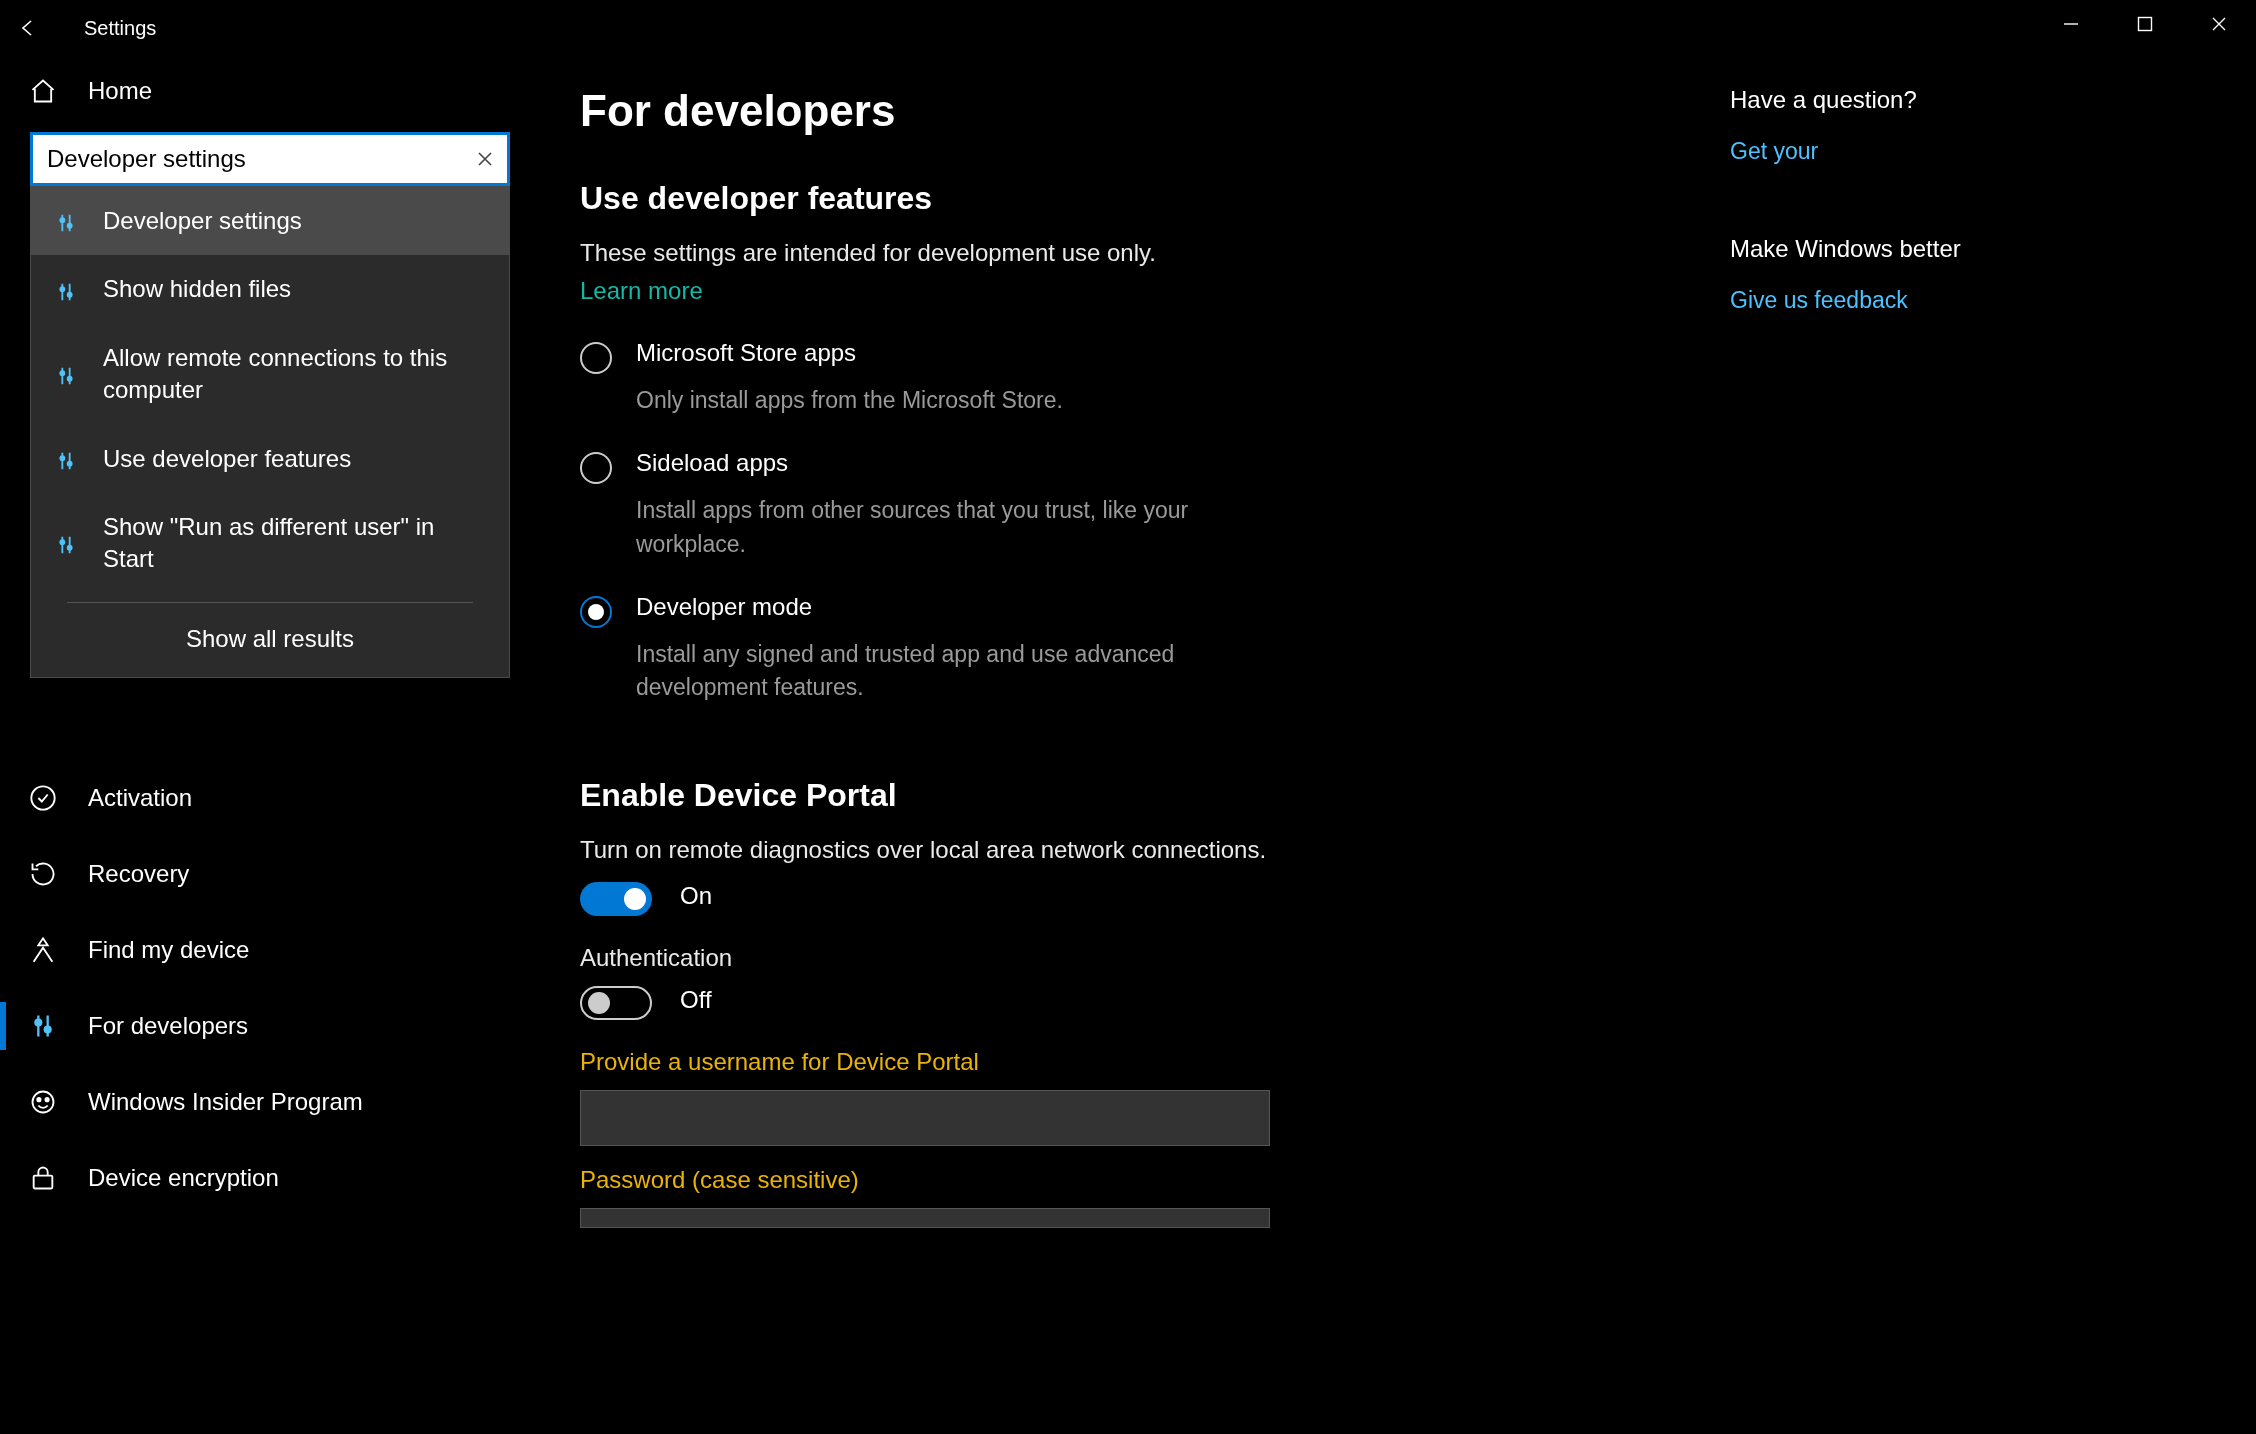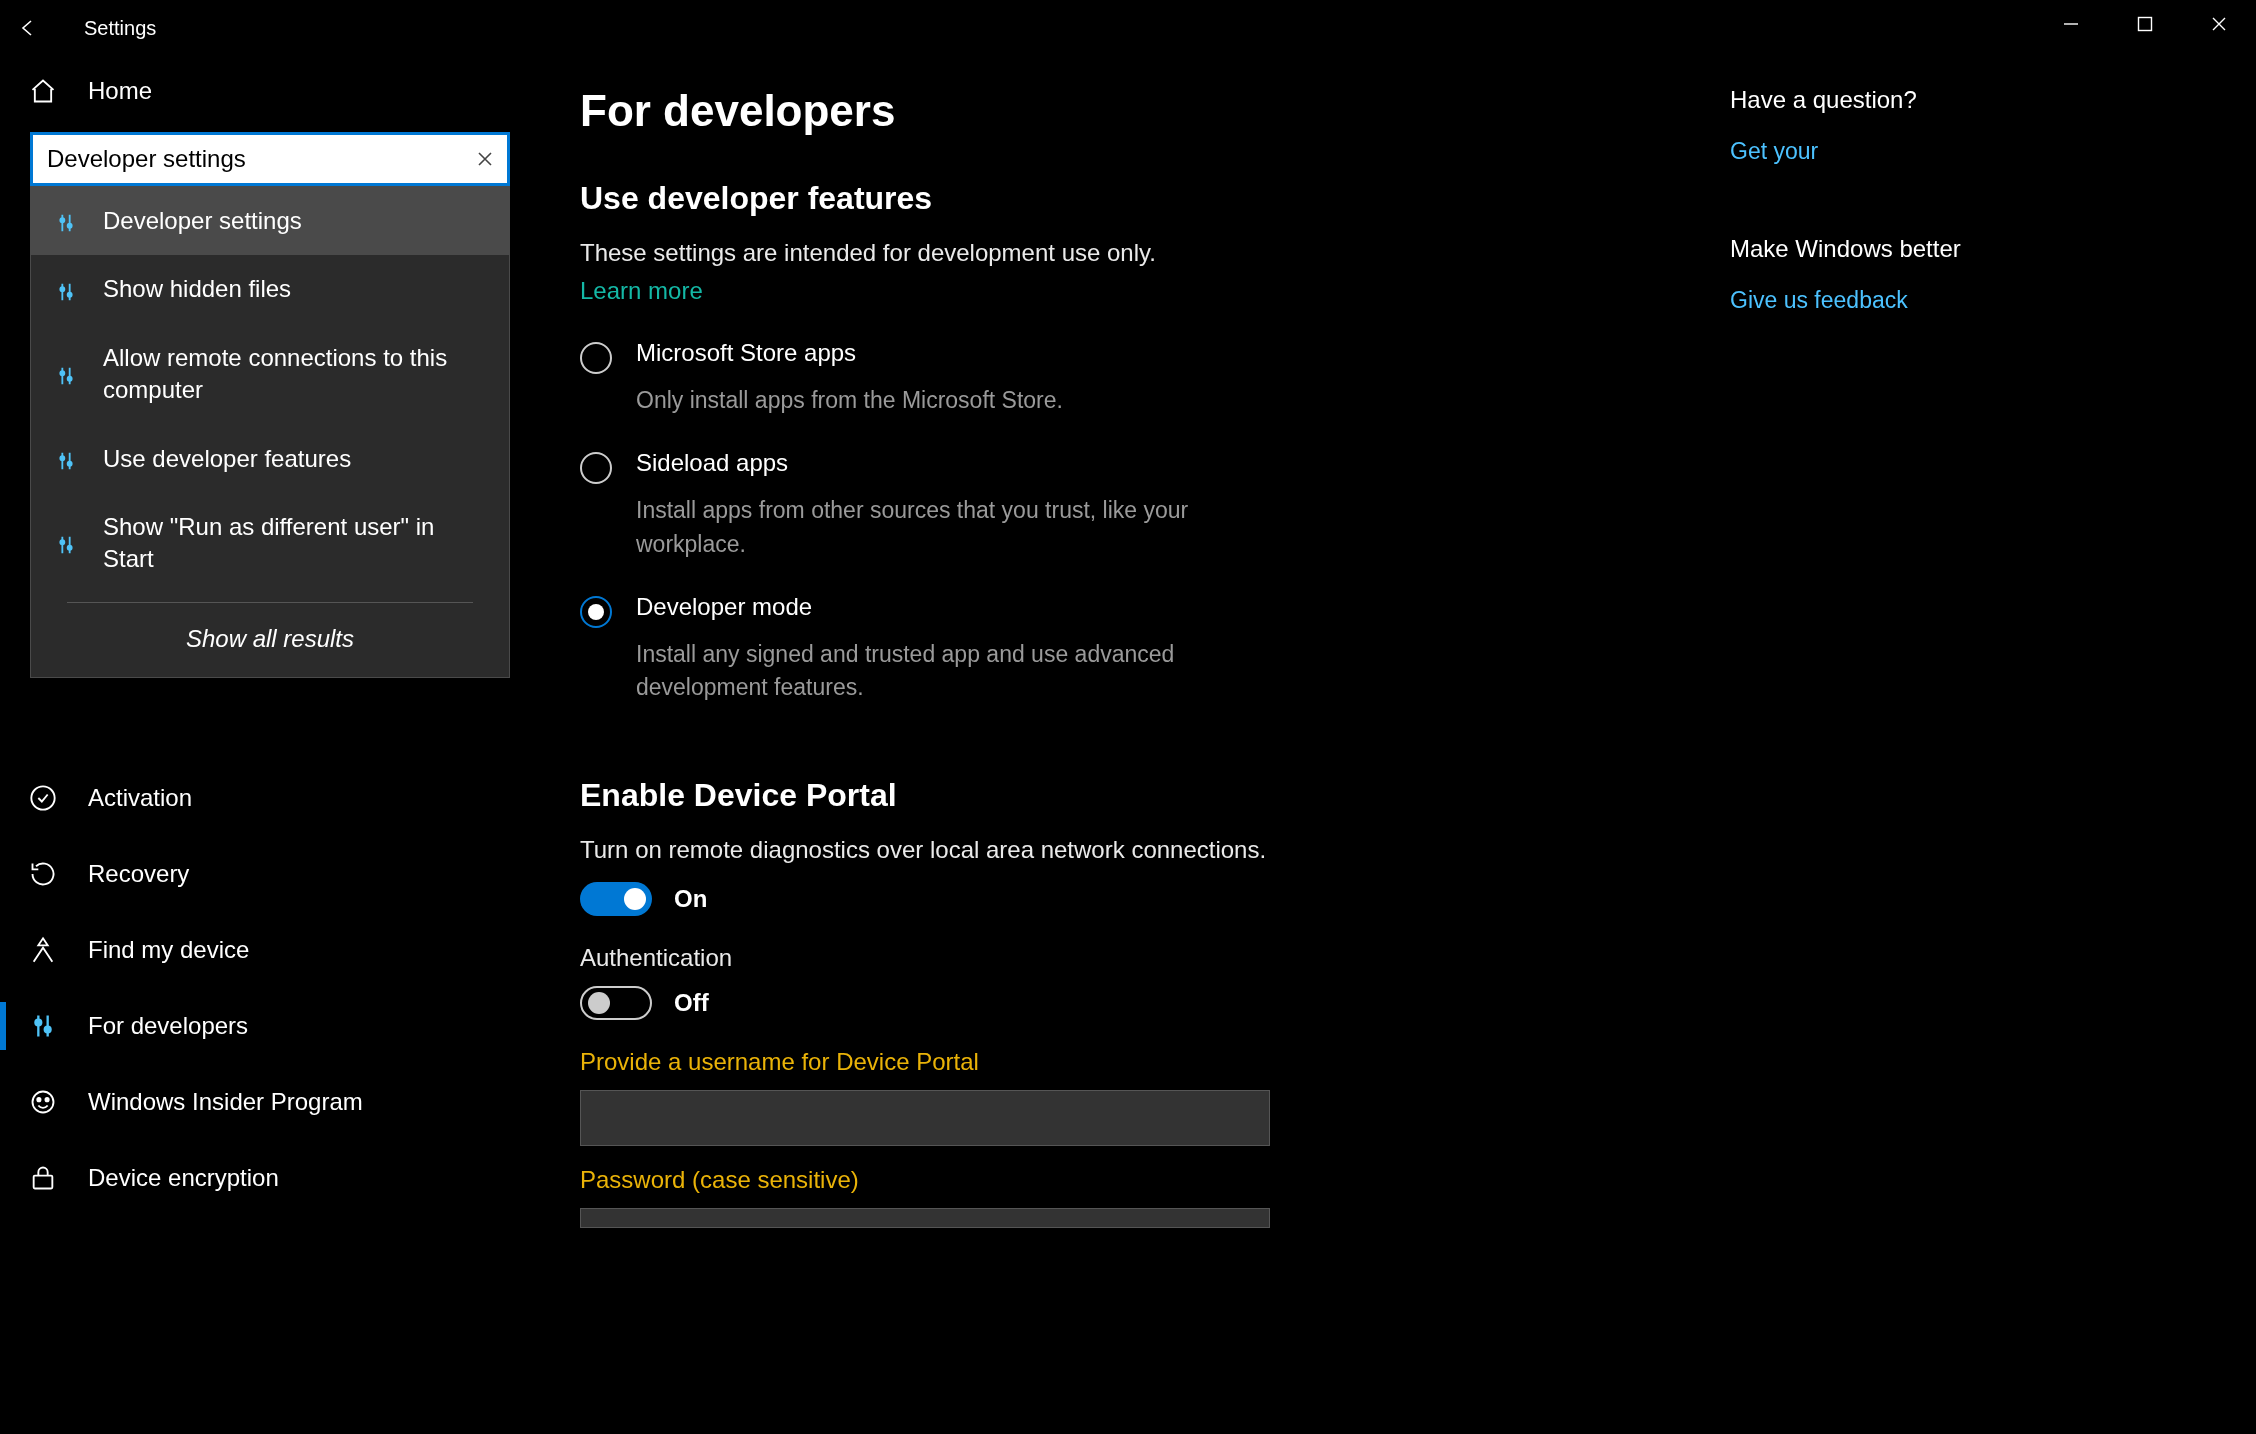--- a/index.html
+++ b/index.html
@@ -84,21 +84,21 @@
     display:flex; align-items:center;
     padding:18px 22px;
     font-size:24px;
     color:#fff;
     gap:24px;
   }
   .search-dropdown .item .icon { width:26px; flex-shrink:0; color:#4fc3f7; display:flex;align-items:flex-start;justify-content:center; padding-top:4px;}
   .search-dropdown .item .txt { line-height:1.35; }
   .search-dropdown .item.sel { background:#4a4a4a; }
   .search-dropdown .hr { height:1px; background:#555; margin:8px 36px; }
-  .search-dropdown .showall { text-align:center; padding:14px 0; font-size:24px;font-style:italic; }
+  .search-dropdown .showall { text-align:center; padding:14px 0; font-size:24px; }
 
   .navlist { position:absolute; top:0; left:0; right:0; padding-top: 704px;}
   .navitem {
     display:flex; align-items:center;
     height:76px;
     padding-left:28px;
     font-size:24px;
     color:#fff;
     position:relative;
   }
@@ -120,21 +120,21 @@
     margin-top:3px; flex-shrink:0;
     display:flex;align-items:center;justify-content:center;
   }
   .radio-row.selected .circle { border-color:#0078d4; }
   .radio-row.selected .circle::after {
     content:""; width:16px; height:16px; border-radius:50%; background:#fff;
   }
   .radio-label { font-size:24px; }
   .radio-desc { font-size:23px; color:#9a9a9a; margin:6px 0 32px 56px; max-width:620px; line-height:1.45;}
 
-  .toggle-row { display:flex; align-items:center; gap:22px; margin:10px 0 28px;font-weight:bold; }
+  .toggle-row { display:flex; align-items:flex-start; gap:28px; margin:10px 0 28px; }
   .toggle {
     width:72px; height:34px; border-radius:17px; position:relative;
   }
   .toggle.on { background:#0078d4; }
   .toggle.off { background:transparent; border:2.5px solid #ccc; }
   .toggle .knob {
     position:absolute; width:22px; height:22px; border-radius:50%; top:50%; transform:translateY(-50%);
     background:#fff;
   }
   .toggle.on .knob { right:6px; background:#fff; }

